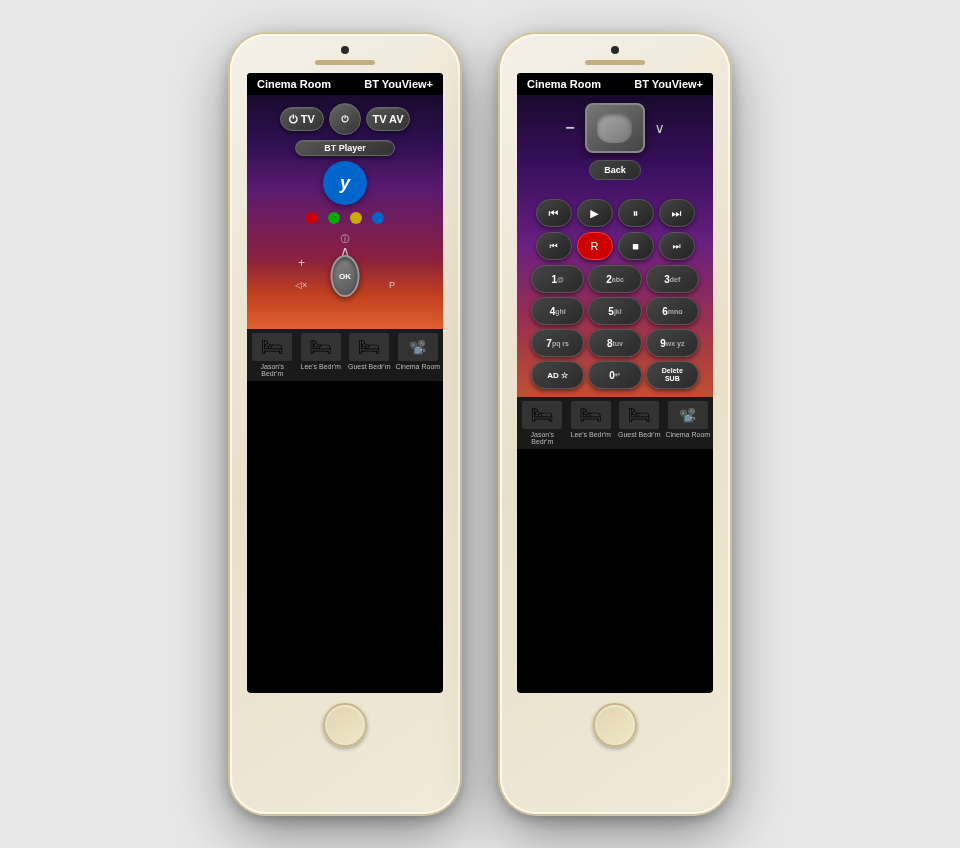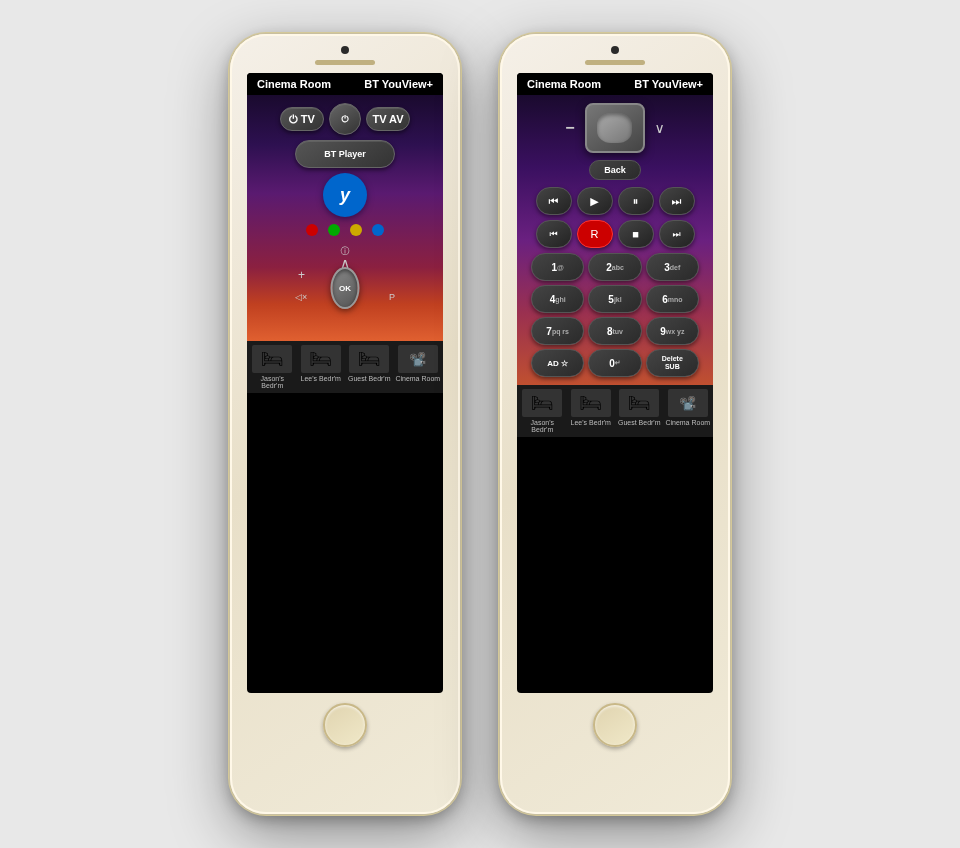--- a/index.html
+++ b/index.html
@@ -134,21 +134,21 @@
     }
 
     .rBtn-sm {
       width: 44px;
       height: 24px;
       font-size: 11px;
     }
 
     .rBtn-lg {
       width: 100px;
-      height: 28px;
+      height: 16px;
     }
 
     
     .yv-btn {
       width: 44px;
       height: 44px;
       background: #0066cc;
       border-radius: 50%;
       display: flex;
       align-items: center;
@@ -327,21 +327,21 @@
     .num-btn sub {
       font-size: 7px;
       color: #aaa;
     }
 
     .back-btn-area {
       display: flex;
       align-items: center;
       justify-content: center;
       gap: 30px;
-      margin-bottom: 2px;
+      margin-bottom: 14px;
     }
 
     .back-btn {
       background: linear-gradient(145deg, #444, #2a2a2a);
       border: 1px solid #555;
       border-radius: 12px;
       color: #fff;
       font-size: 9px;
       font-weight: bold;
       padding: 4px 14px;

